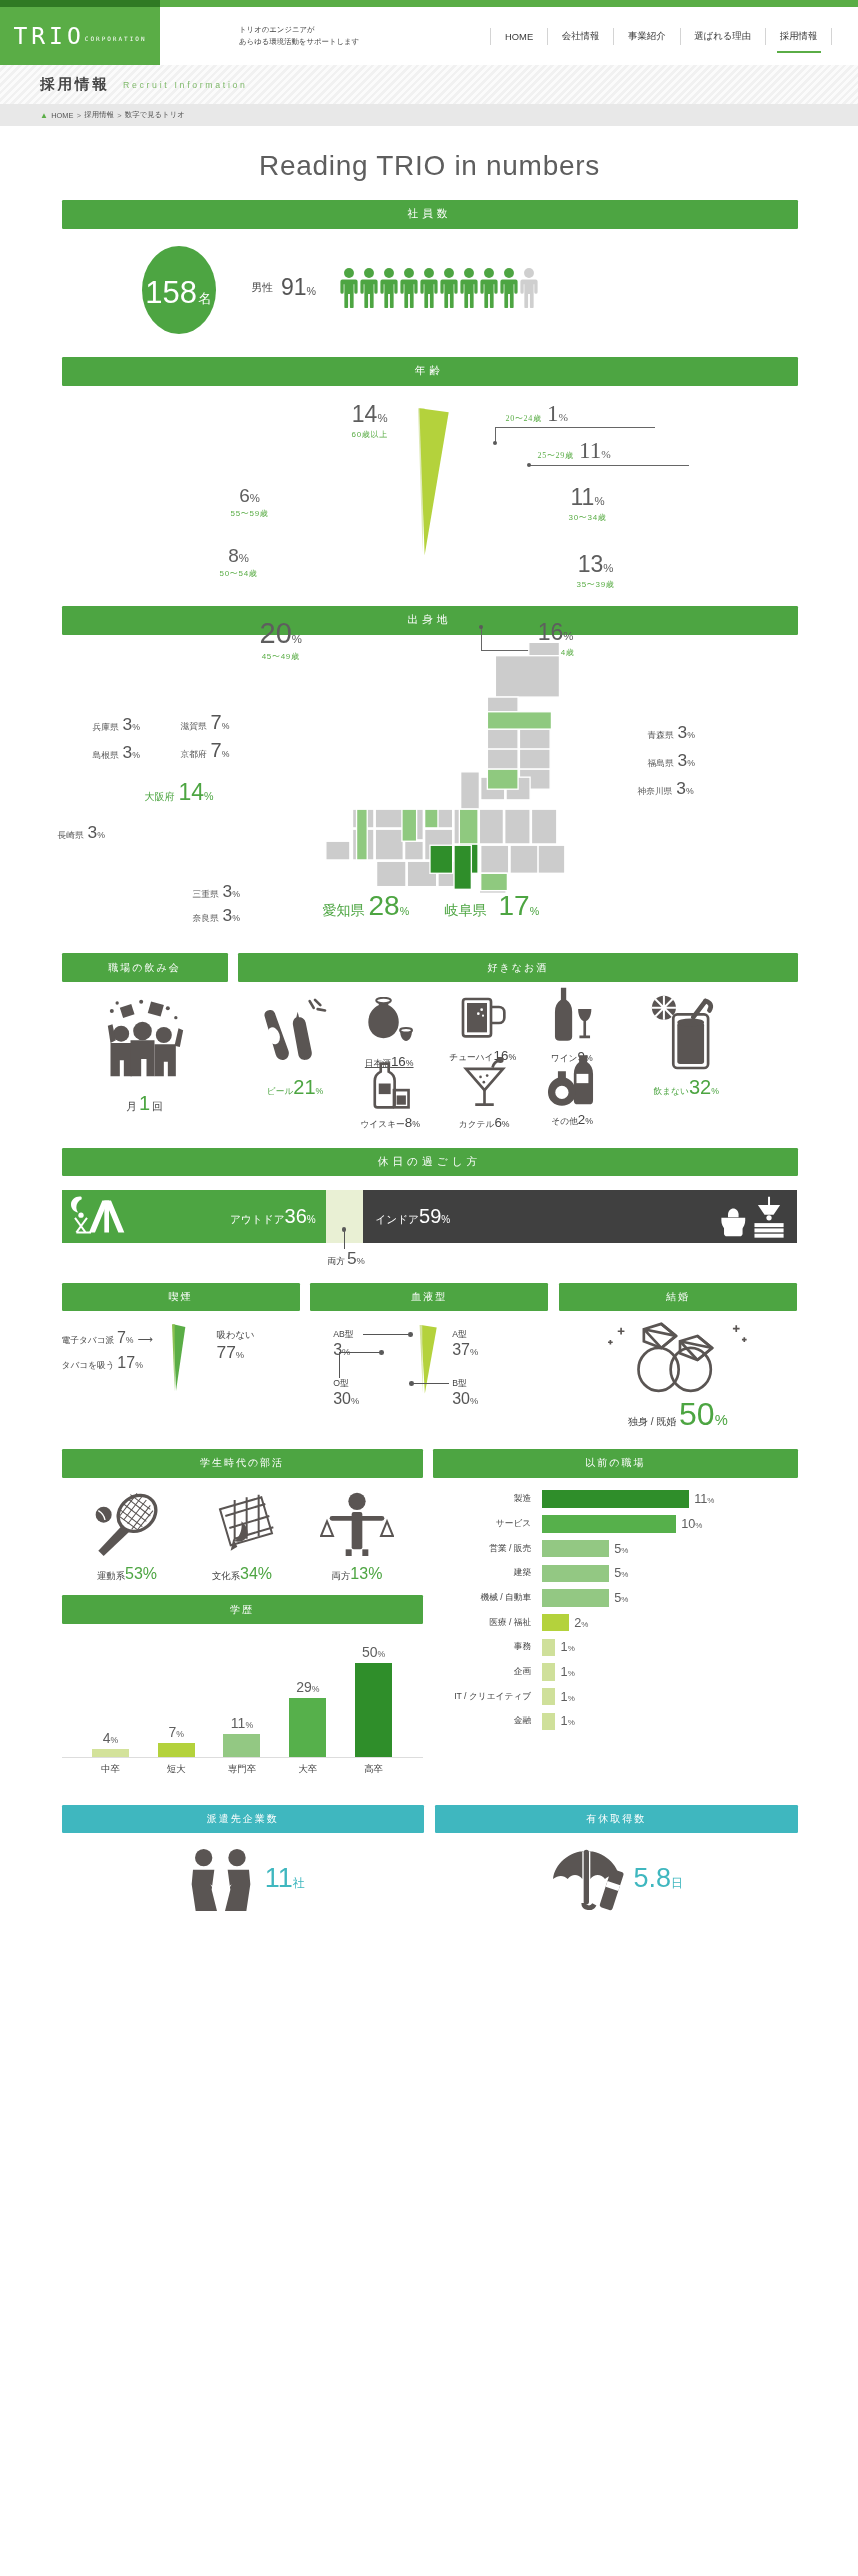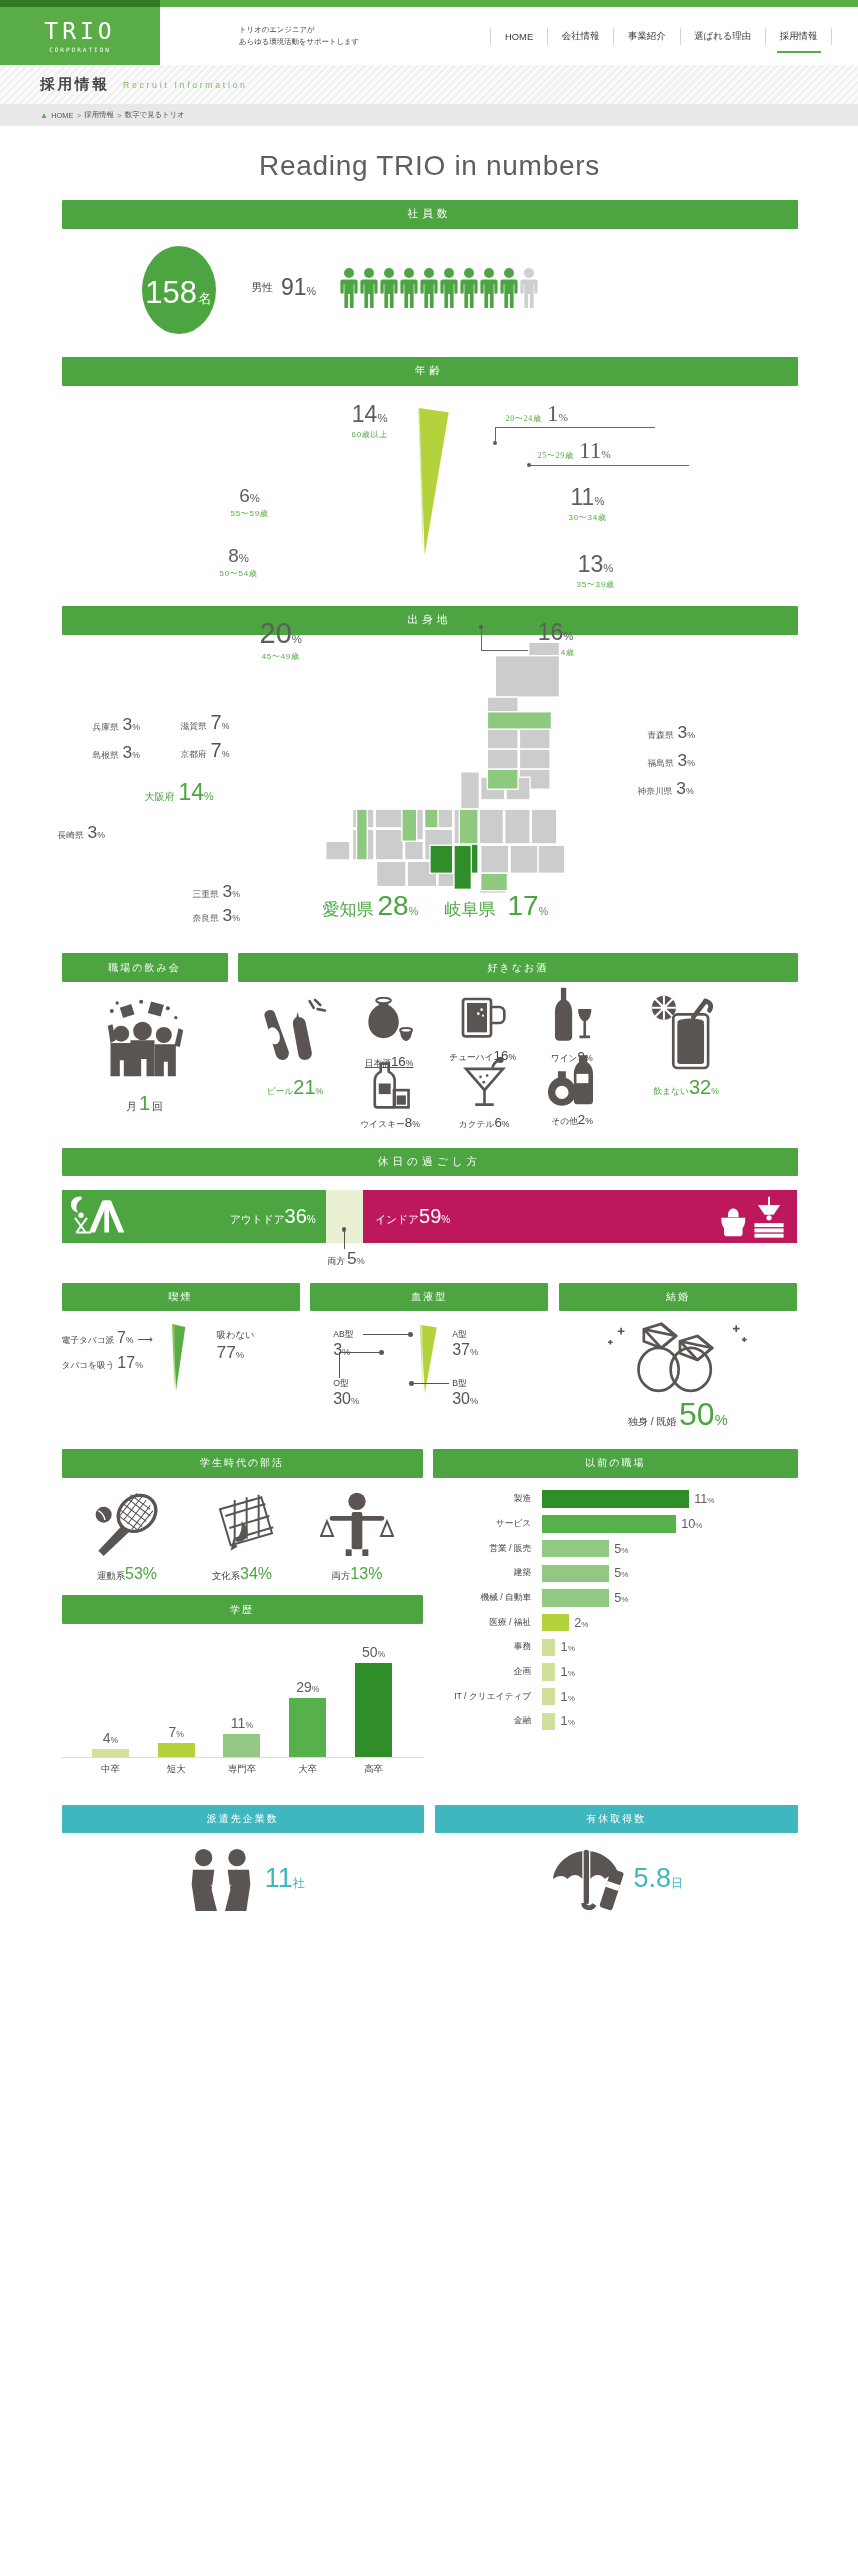--- a/index.html
+++ b/index.html
@@ -8,21 +8,21 @@
     font-family:"Liberation Sans","DejaVu Sans",sans-serif;
     background:#fff; color:#555;
     -webkit-font-smoothing:antialiased;
   }
   .page { width:859px; position:relative; }
 
   
   .topbar { height:7.4px; background:#5aad46; }
   .topbar .dark { width:160px; height:7.4px; background:#2f7a23; }
   .header { height:58px; background:#fff; display:flex; align-items:stretch; border-bottom:0; }
-  .logo-box { width:160px; background:#5aad46; display:flex; flex-direction:column;
+  .logo-box { width:160px; background:#5aad46; display:flex; flex-direction:row;
               align-items:center; justify-content:center; color:#fff; }
   .logo-main { font-size:23px; letter-spacing:4px; font-weight:400;
                font-family:"DejaVu Sans Mono","Liberation Mono",monospace; line-height:1; }
   .logo-sub { font-size:6px; letter-spacing:2px; margin-top:3.3px;
               font-family:"DejaVu Sans Mono","Liberation Mono",monospace; }
   .tagline { margin-left:79px; align-self:center; font-size:7.4px; line-height:1.7; color:#444; }
   .nav { margin-left:auto; align-self:center; display:flex; align-items:center; padding-right:27px; }
   .nav-sep { width:0.7px; height:17.4px; background:#d4d4d4; }
   .nav-item { padding:0 14px; font-size:9.4px; color:#3a3a3a; position:relative; cursor:pointer; }
   .nav-item.active:after { content:""; position:absolute; left:10.7px; right:10.7px; bottom:-10px;
@@ -83,21 +83,21 @@
   .map-area { position:relative; height:308px; }
   .map-svg { position:absolute; left:221px; top:6.7px; }
   .mlabel { position:absolute; display:flex; align-items:baseline; white-space:nowrap; }
   .mlabel .nm { font-size:8.7px; color:#555; letter-spacing:0; }
   .mlabel .vv { font-size:17.4px; color:#555; margin-left:4px; }
   .mlabel .vv .p { font-size:8.7px; }
   .mlabel.green .nm { color:#4da542; font-size:10px; }
   .mlabel.green .vv { color:#4da542; font-size:23px; }
   .mlabel.green .vv .p { font-size:10.7px; }
   .mlabel.big .vv { font-size:28px; }
-  .mlabel.big .nm { font-size:17px; }
+  .mlabel.big .nm { font-size:14px; }
 
   
   .row2 { display:flex; gap:10.7px; }
   .col-a { width:166px; }
   .col-b { flex:1; }
 
   .nomi { text-align:center; padding-top:17.4px; }
   .nomi .cap { margin-top:10.7px; font-size:10.7px; color:#444; }
   .nomi .cap b { font-size:20px; color:#4da542; font-weight:400; padding:0 2px; }
 
@@ -107,21 +107,21 @@
   .drink .lab .num { font-size:13.4px; }
   .drink.hl .lab { color:#4da542; }
   .drink.hl .lab .num { font-size:20px; }
 
   
   .holiday { position:relative; padding:13.4px 0 29px; }
   .hbar { display:flex; height:53px; width:736px; }
   .hseg { display:flex; align-items:center; position:relative; }
   .hseg.out { background:#4da542; width:36%; justify-content:flex-end; padding-right:10.7px; }
   .hseg.both { background:#e9f0d4; width:5%; }
-  .hseg.inn { background:#be185d; width:59%; padding-left:12px; }
+  .hseg.inn { background:#404040; width:59%; padding-left:12px; }
   .hseg .txt { color:#fff; font-size:10.7px; white-space:nowrap; }
   .hseg .txt b { font-size:20px; font-weight:400; }
   .hseg .txt .p { font-size:10px; }
   .hseg .icon-l { position:absolute; left:9.4px; top:5.3px; }
   .hseg .icon-r { position:absolute; right:9.4px; top:4px; }
   .both-note { position:absolute; left:266px; top:72px; display:flex; align-items:baseline; }
   .both-note .t { font-size:8.7px; color:#444; }
   .both-note .n { font-size:17.4px; color:#555; margin-left:2px; }
   .both-note .n .p { font-size:9.4px; }
 

